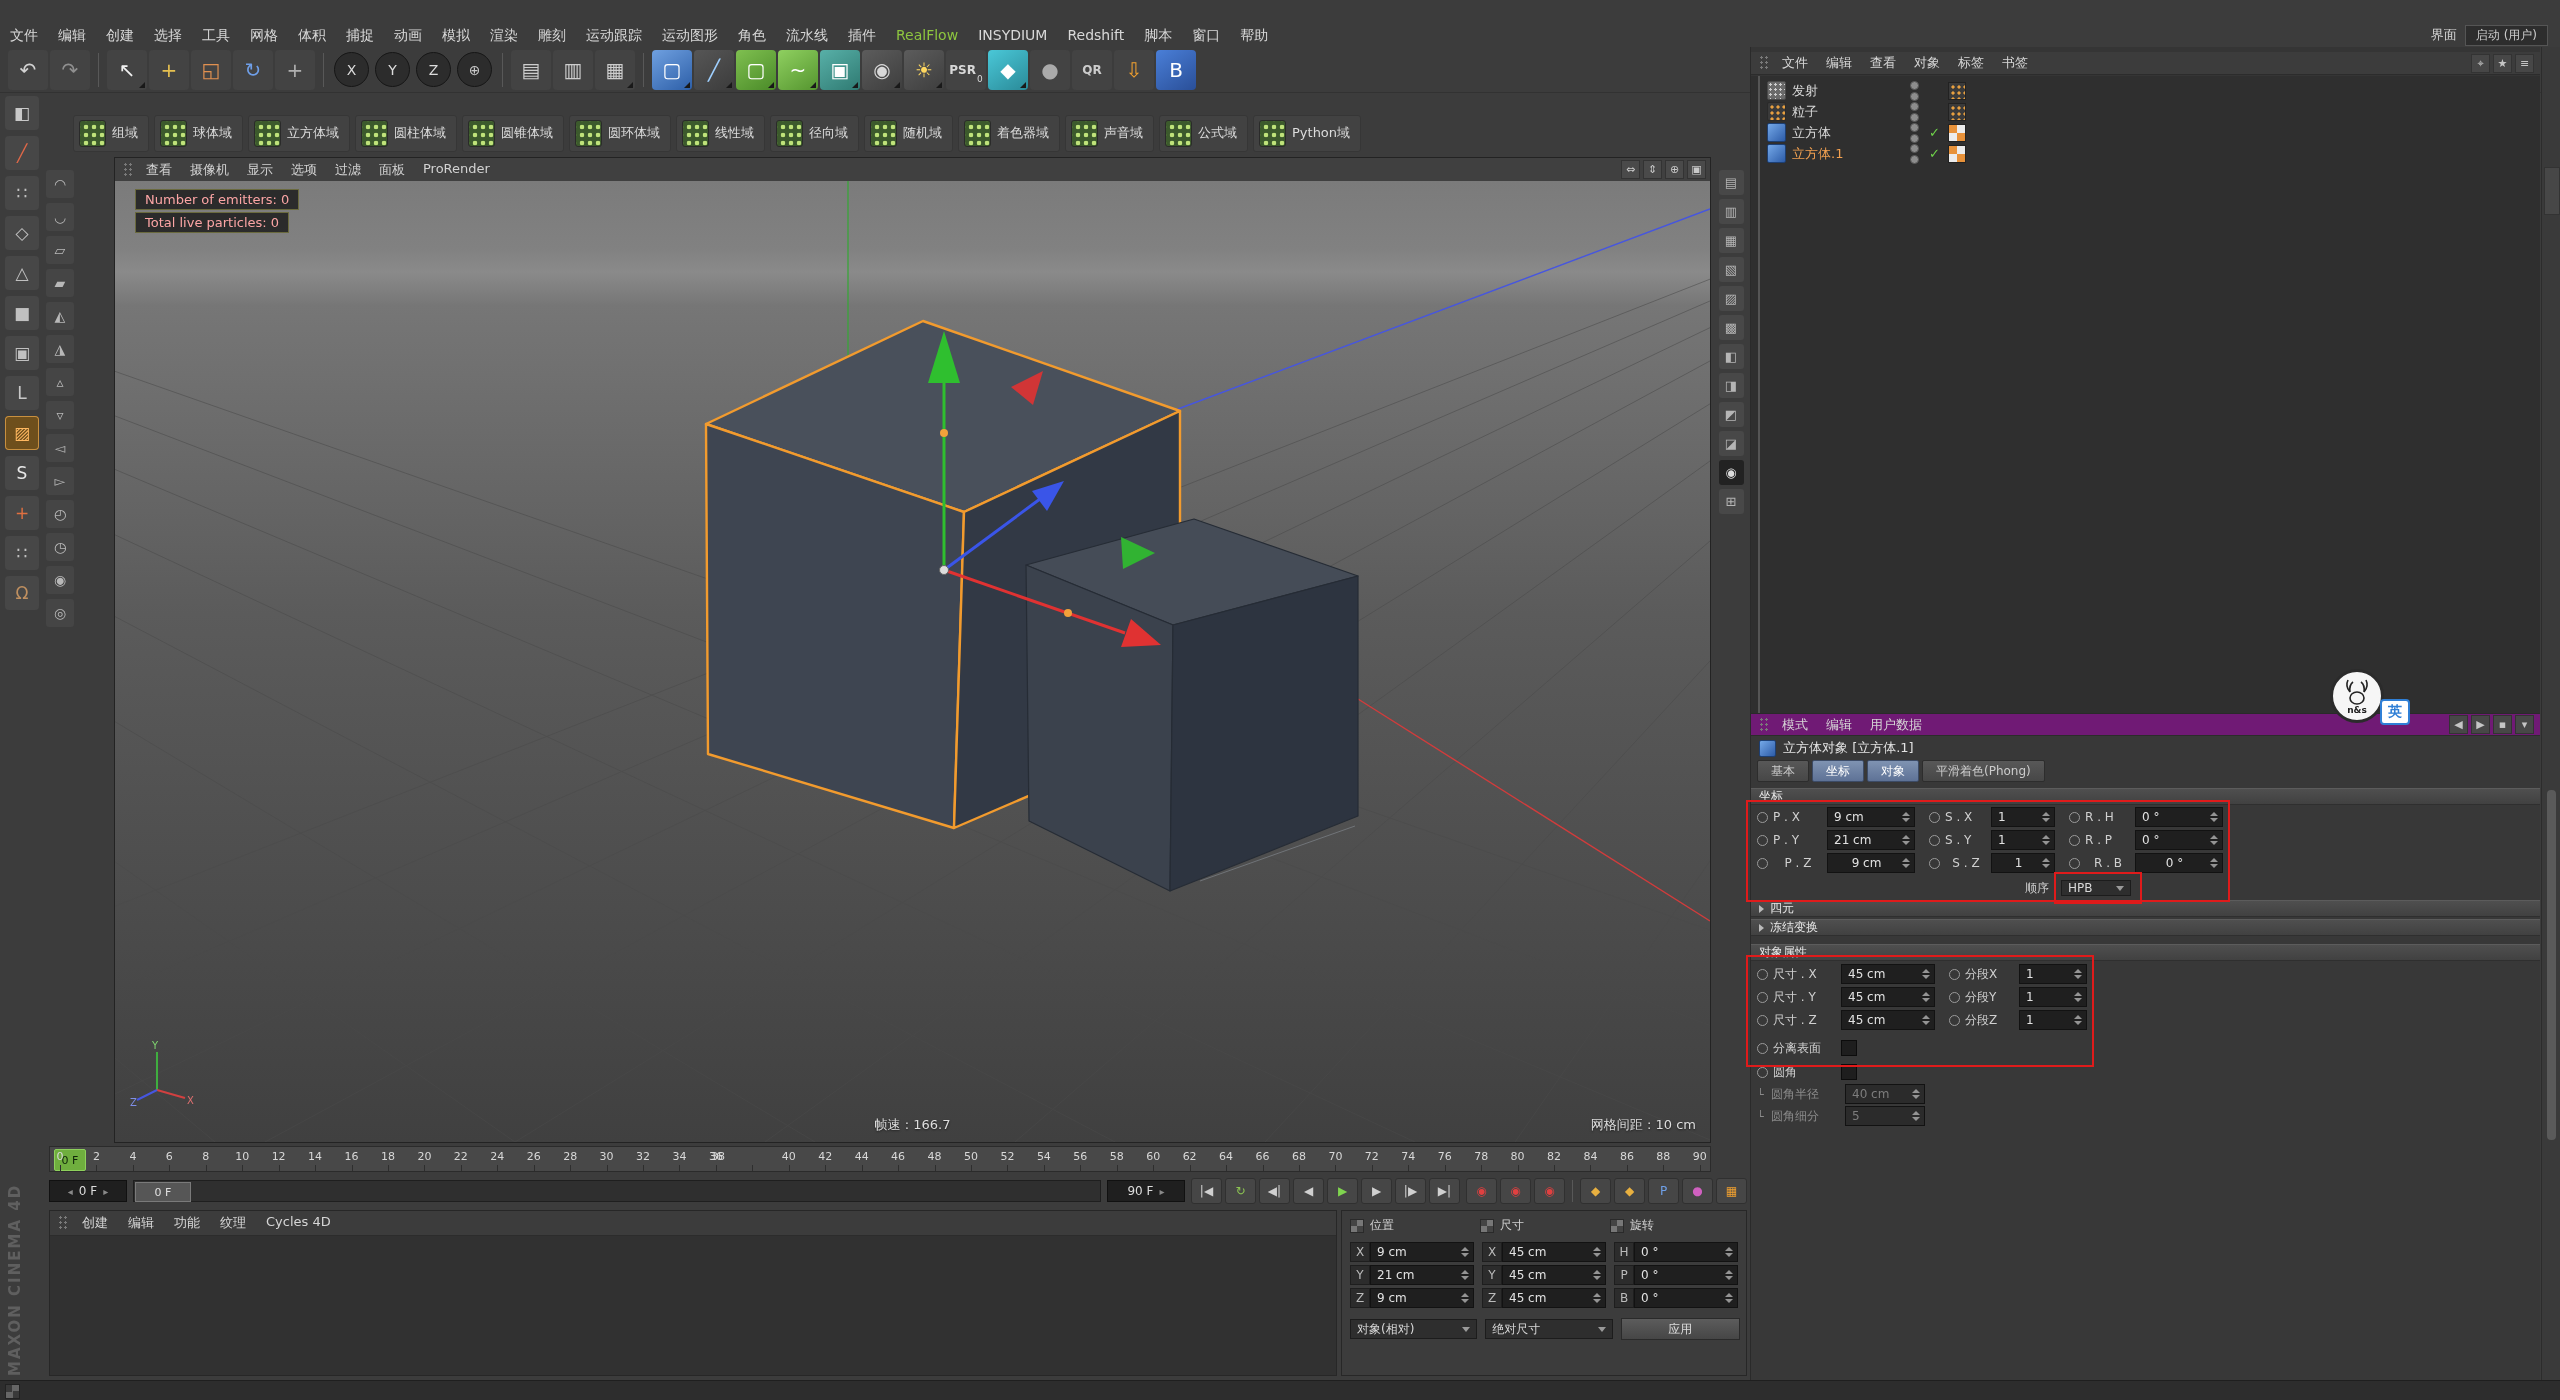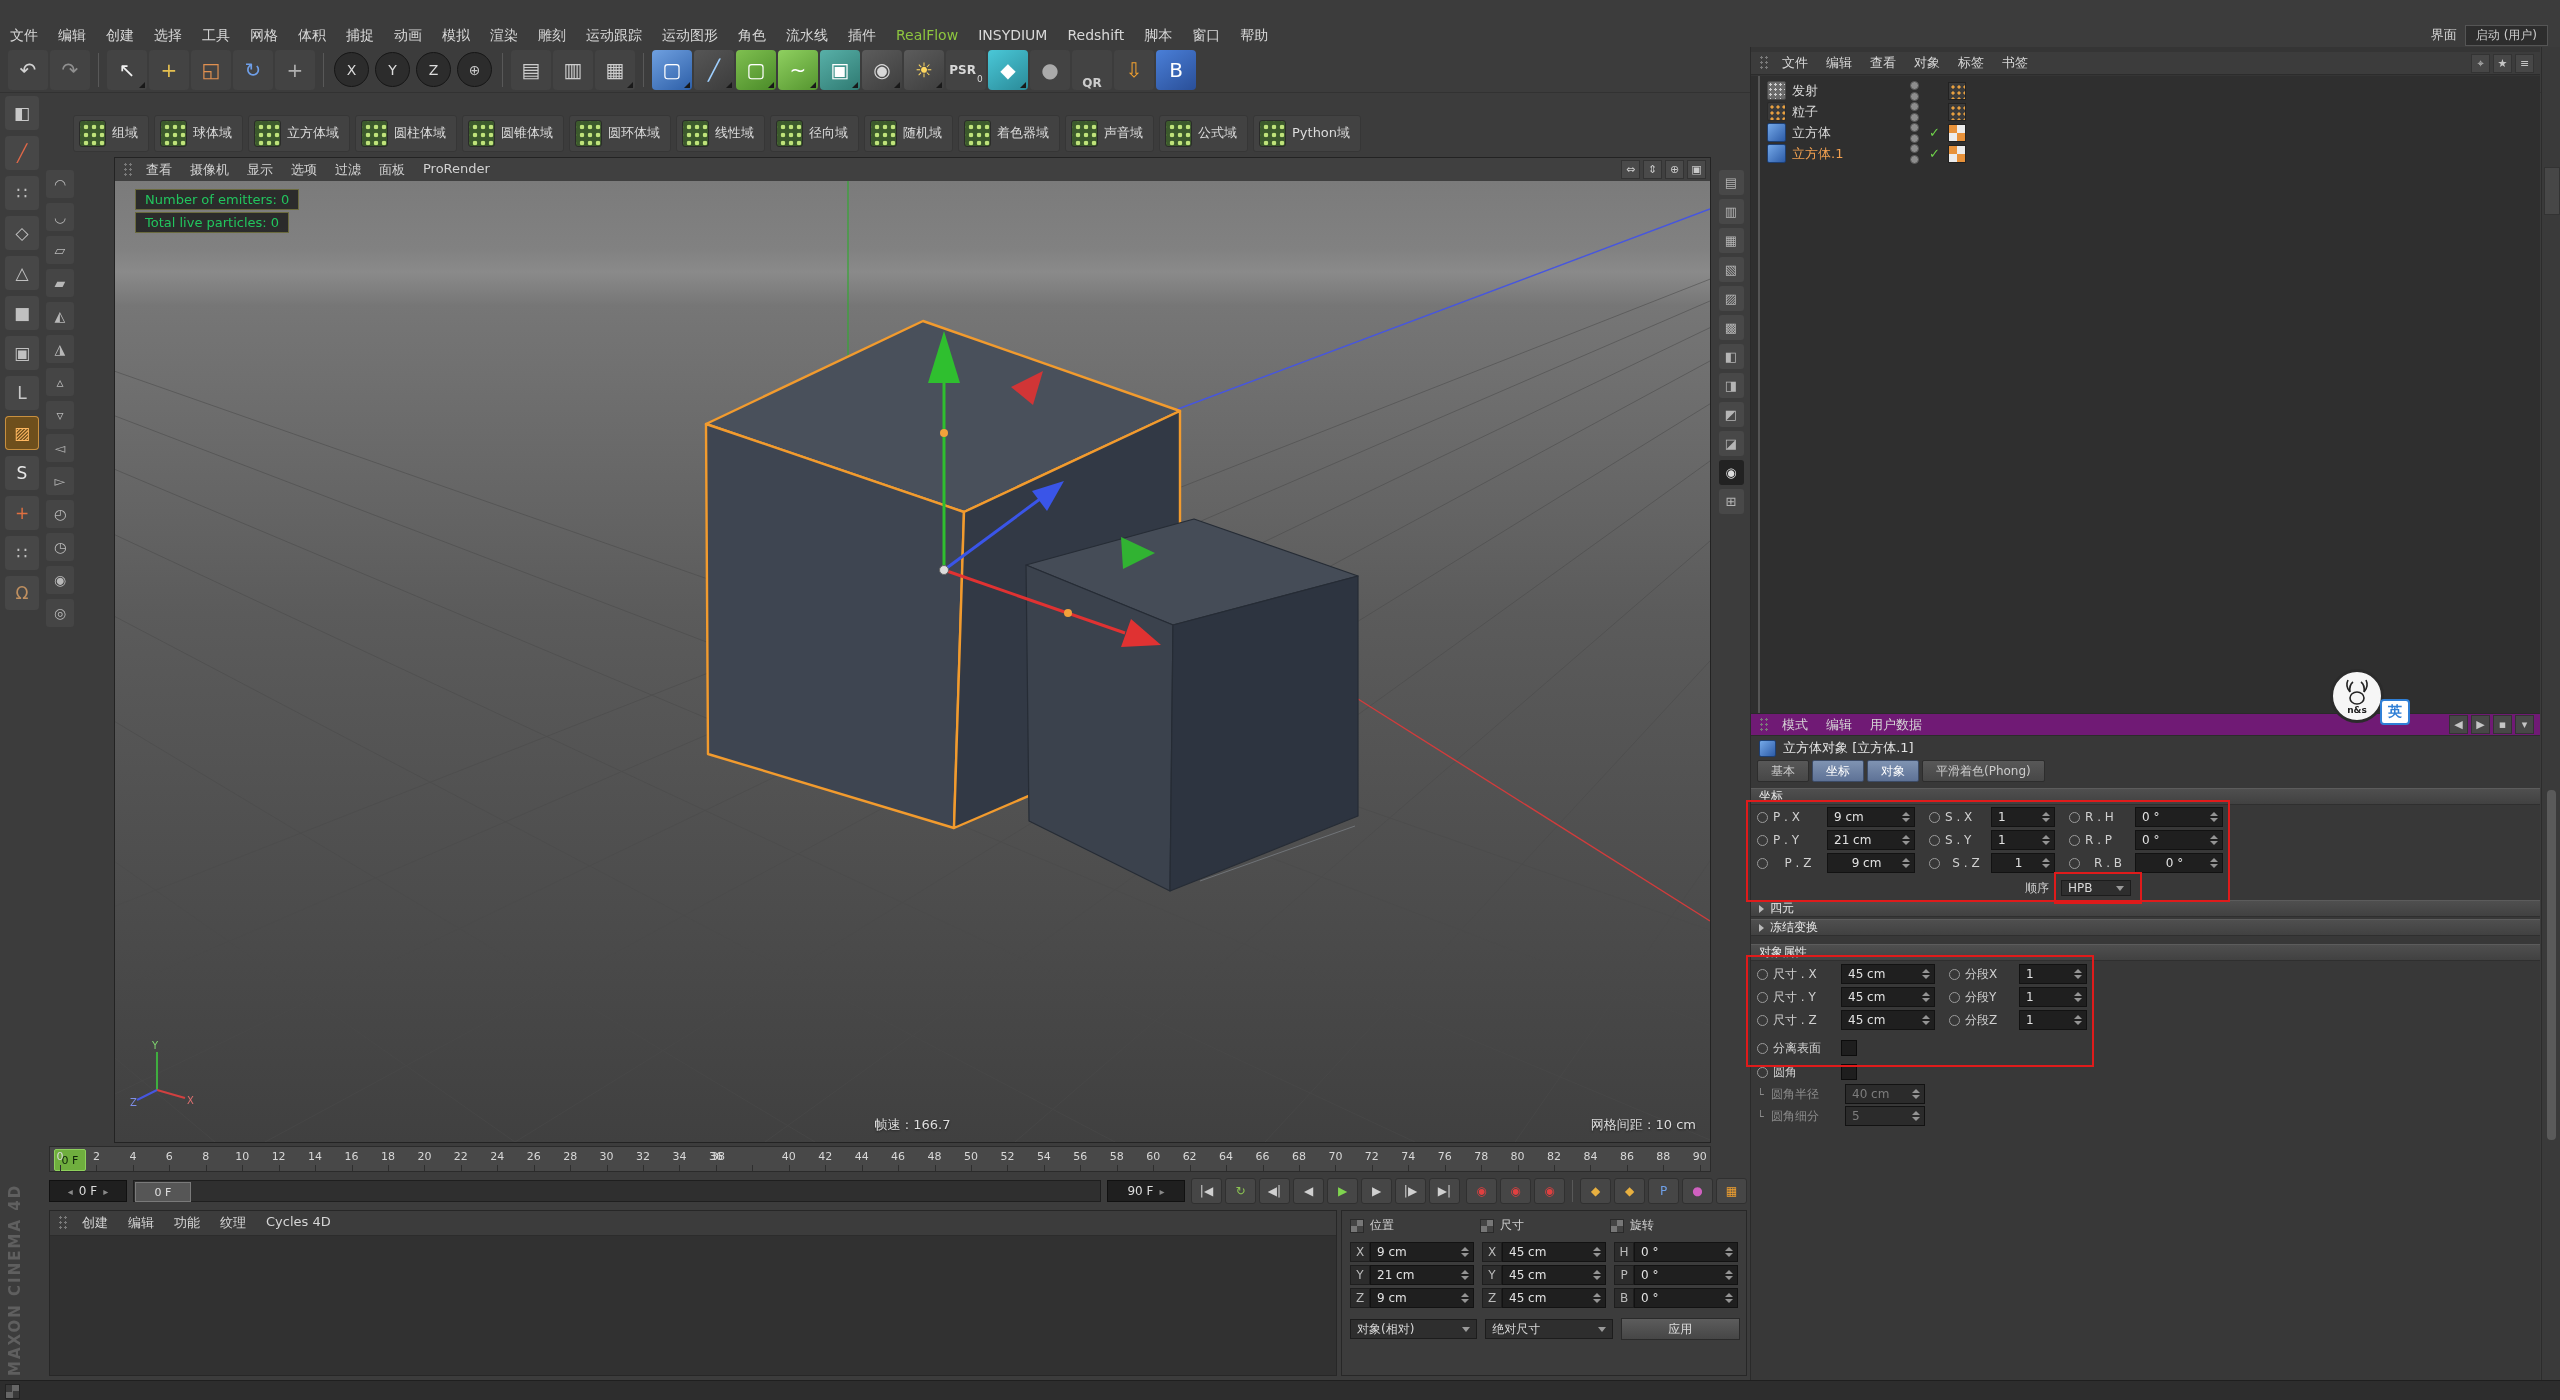--- a/index.html
+++ b/index.html
@@ -52,21 +52,21 @@
               font-size:13px;color:#d2d2d2;padding-left:4px;}
   .grip{width:10px;height:16px;margin:0 4px;background-image:radial-gradient(#7a7a7a 1px,transparent 1.4px);
         background-size:5px 5px;}
   .vp-menu-item{padding:0 9px;white-space:nowrap;}
   .vp-corner{margin-left:auto;display:flex;gap:3px;padding-right:4px;}
   .vp-corner-icon{width:17px;height:17px;background:#4a4a4a;border:1px solid #333;display:flex;align-items:center;
                   justify-content:center;font-size:11px;color:#c8c8c8;}
   .vp-canvas{position:absolute;left:0;top:23px;right:0;bottom:0;}
   .vp-canvas svg.scene{display:block;width:100%;height:100%;}
   .hud{position:absolute;left:20px;top:8px;}
-  .hud-line{width:max-content;background:rgba(32,32,32,.88);border:1px solid #6a6a3e;color:#22c55e;
+  .hud-line{width:max-content;background:rgba(32,32,32,.88);border:1px solid #6a6a3e;color:#fca5a5;
             font-size:13px;padding:2px 9px;margin-bottom:2px;}
   .vp-info-center{position:absolute;bottom:8px;left:50%;transform:translateX(-50%);font-size:13px;color:#dedede;text-shadow:0 1px 2px rgba(0,0,0,.6);}
   .vp-info-right{position:absolute;bottom:8px;right:14px;font-size:13px;color:#dedede;text-shadow:0 1px 2px rgba(0,0,0,.6);}
   .axis-triad{position:absolute;left:14px;bottom:34px;}
   
   .midcol{position:absolute;left:1716px;top:170px;width:30px;display:flex;flex-direction:column;align-items:center;gap:4px;}
   .mid-icon{width:25px;height:25px;border-radius:3px;background:#484848;display:flex;align-items:center;
             justify-content:center;font-size:13px;color:#b5b5b5;}
   .mid-icon.dark{background:#222;color:#ddd;}
   
@@ -250,21 +250,21 @@
       <div class="tb-icon popup tile" style="background: linear-gradient(145deg, rgb(143, 208, 96), rgb(85, 149, 47));">~</div>
       <div class="tb-icon popup tile" style="background: linear-gradient(145deg, rgb(88, 176, 168), rgb(47, 122, 114));">▣</div>
       <div class="tb-icon popup tile" style="background: linear-gradient(145deg, rgb(92, 92, 92), rgb(62, 62, 62)); color: rgb(216, 216, 216);">◉</div>
       <div class="tb-icon popup tile" style="background: linear-gradient(145deg, rgb(92, 92, 92), rgb(62, 62, 62)); color: rgb(255, 216, 96);">☀</div>
       <div class="tb-icon" style="color: rgb(216, 216, 216);">
         <span class="tb-txt">PSR</span>
         <span class="tb-sub">0</span>
       </div>
       <div class="tb-icon popup tile" style="background: linear-gradient(145deg, rgb(74, 200, 216), rgb(42, 138, 152));">◆</div>
       <div class="tb-icon" style="color: rgb(170, 170, 170);">●</div>
-      <div class="tb-icon" style="color: rgb(204, 204, 204); align-items: flex-end;">
+      <div class="tb-icon" style="color: rgb(204, 204, 204);">
         <span class="tb-txt">QR</span>
       </div>
       <div class="tb-icon" style="color: rgb(240, 160, 48);">⇩</div>
       <div class="tb-icon tile" style="background: linear-gradient(145deg, rgb(74, 127, 216), rgb(42, 79, 152));">B</div>
     </div>
 
   <div class="toolbar-fields" id="toolbar-fields">
       <div class="field-btn">
         <div class="field-ico"></div>
         <span>组域</span>

